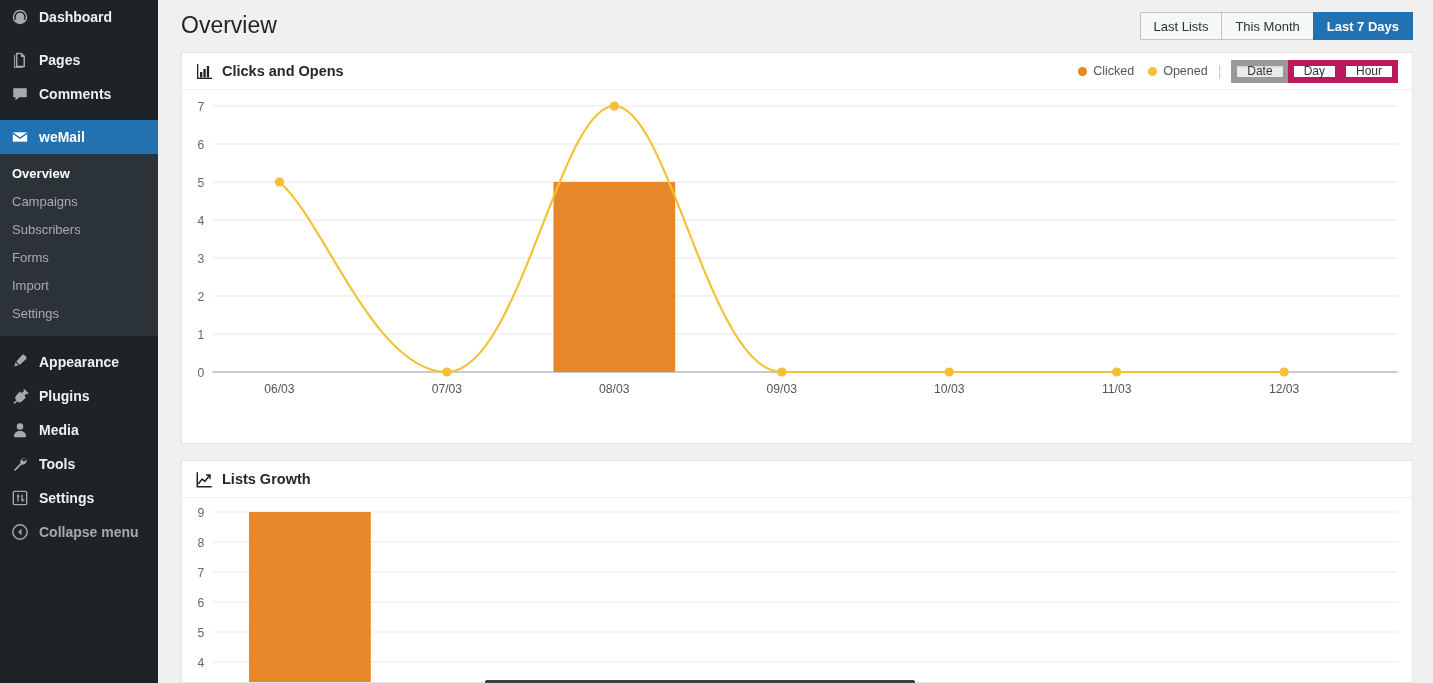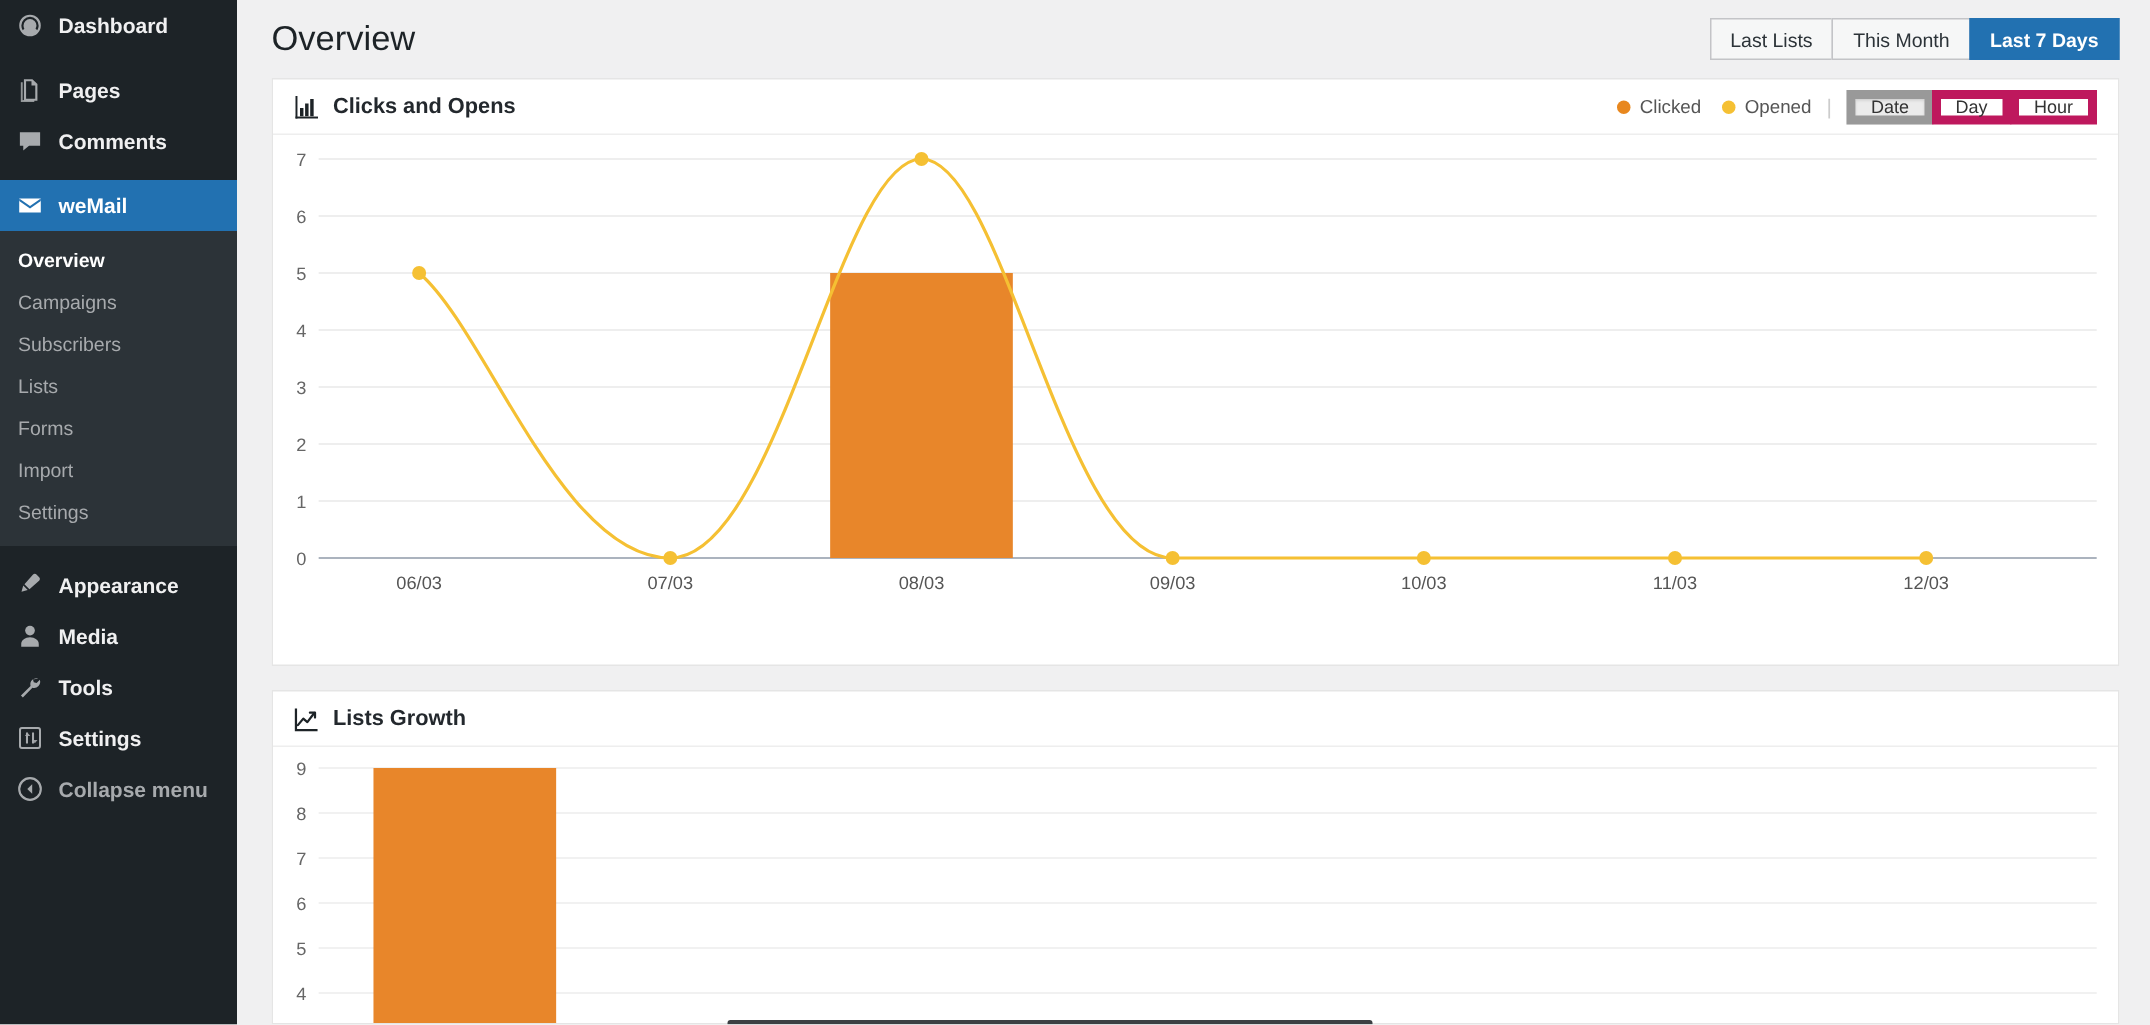--- a/index.html
+++ b/index.html
@@ -168,37 +168,44 @@
               <path d="M2 4.8l8 5.6 8-5.6v1.9l-8 5.6-8-5.6z" fill="#2271b1"></path>
             </svg>
         </span>
         <span class="mi-label">weMail</span>
       </div>
 
       <div class="submenu">
         <span class="submenu-item current">Overview</span>
         <span class="submenu-item">Campaigns</span>
         <span class="submenu-item">Subscribers</span>
-        <span class="submenu-item">Lists</span>
         <span class="submenu-item">Forms</span>
         <span class="submenu-item">Import</span>
         <span class="submenu-item">Settings</span>
       </div>
 
       <div class="menu-sep"></div>
 
       <div class="menu-item top">
         <span class="ico">
           <svg viewBox="0 0 20 20" fill="currentColor">
               <path d="M14.8 2.2c-.9-.9-2-.6-2.7.2L5.9 9.5l3.7 3.7 6.9-6.2c.9-.8 1.2-1.9.3-2.8zM5 10.4l-1.3 4.6 4.6-1.3z"></path>
             </svg>
         </span>
         <span class="mi-label">Appearance</span>
       </div>
 
+      <div class="menu-item top">
+        <span class="ico">
+          <svg viewBox="0 0 20 20" fill="currentColor">
+              <path d="M14.7 2.1l-1.1 1.1 1 1-2.7 2.7-1.8-1.8-4.3 4.3a3.6 3.6 0 00.2 5.2l-3.3 3.3 1.1 1.1 3.3-3.3a3.6 3.6 0 005.2.2l4.3-4.3-1.8-1.8 2.7-2.7 1 1 1.1-1.1z"></path>
+            </svg>
+        </span>
+        <span class="mi-label">Plugins</span>
+      </div>
 
       <div class="menu-item top">
         <span class="ico">
           <svg viewBox="0 0 20 20" fill="currentColor">
               <circle cx="10" cy="6" r="3.6"></circle>
               <path d="M10 11c-3.6 0-6.5 2.2-6.5 4.9V18h13v-2.1C16.5 13.2 13.6 11 10 11z"></path>
             </svg>
         </span>
         <span class="mi-label">Media</span>
       </div>

